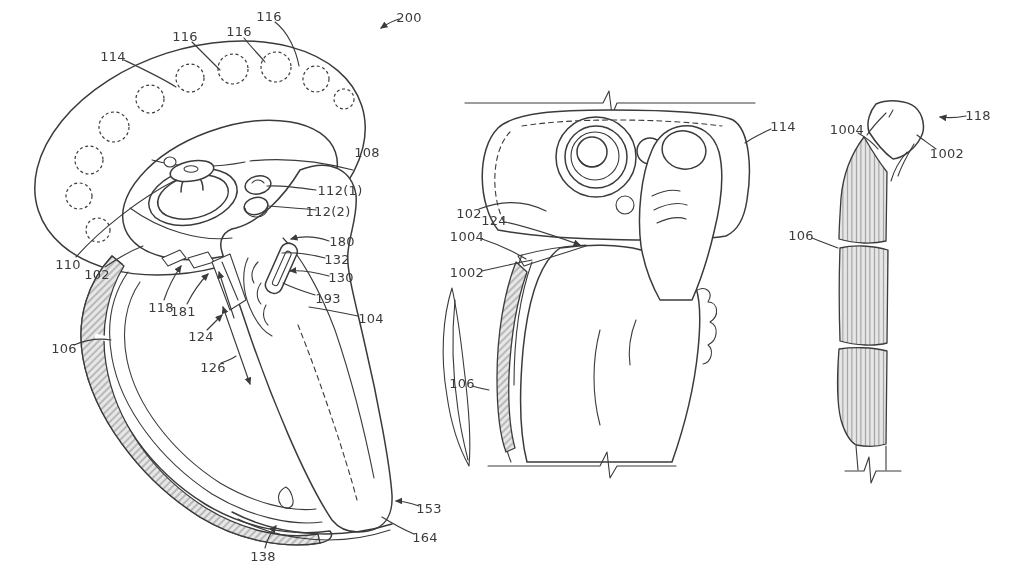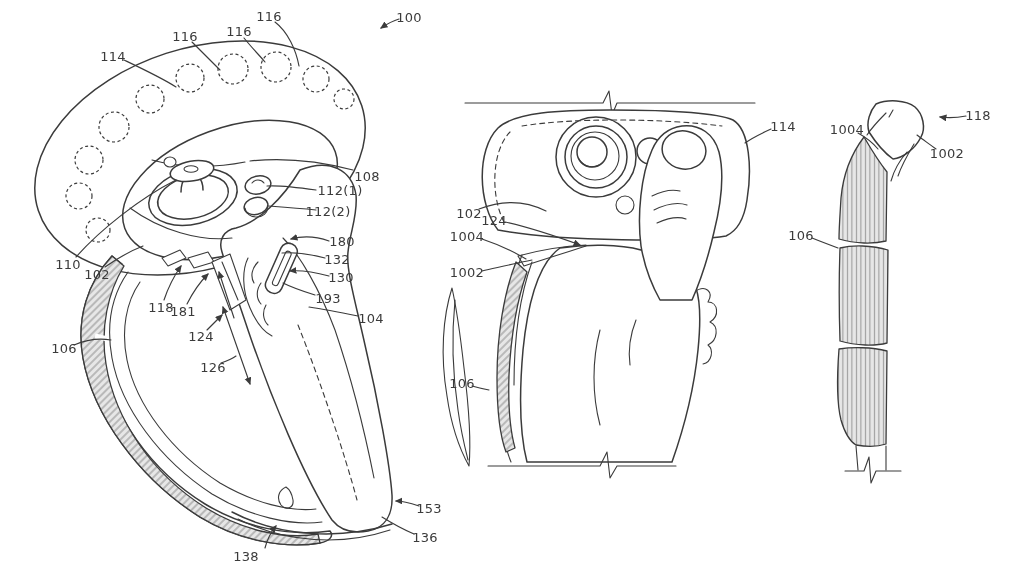--- a/index.html
+++ b/index.html
@@ -227,43 +227,43 @@
     <g>
       <path class="leader" marker-end="url(#ah)" d="M 966 116 C 956 118 947 118 940 117"></path>
       <path class="leader" d="M 858 133 C 867 138 873 143 878 149"></path>
       <path class="leader" d="M 936 149 C 928 143 922 139 917 135"></path>
       <path class="leader" d="M 812 238 C 822 242 830 245 838 248"></path>
     </g>
   </g>
 </svg>
 
 <div>
-  <span class="lbl" style="left:409px;top:17px">100</span>
+  <span class="lbl" style="left:409px;top:17px">200</span>
   <span class="lbl" style="left:269px;top:16px">116</span>
   <span class="lbl" style="left:185px;top:36px">116</span>
   <span class="lbl" style="left:239px;top:31px">116</span>
   <span class="lbl" style="left:113px;top:56px">114</span>
-  <span class="lbl" style="left:367px;top:176px">108</span>
+  <span class="lbl" style="left:367px;top:152px">108</span>
   <span class="lbl" style="left:340px;top:190px">112(1)</span>
   <span class="lbl" style="left:328px;top:211px">112(2)</span>
   <span class="lbl" style="left:342px;top:241px">180</span>
   <span class="lbl" style="left:337px;top:259px">132</span>
   <span class="lbl" style="left:341px;top:277px">130</span>
   <span class="lbl" style="left:328px;top:298px">193</span>
   <span class="lbl" style="left:371px;top:318px">104</span>
   <span class="lbl" style="left:68px;top:264px">110</span>
   <span class="lbl" style="left:97px;top:274px">102</span>
   <span class="lbl" style="left:161px;top:307px">118</span>
   <span class="lbl" style="left:183px;top:311px">181</span>
   <span class="lbl" style="left:201px;top:336px">124</span>
   <span class="lbl" style="left:213px;top:367px">126</span>
   <span class="lbl" style="left:64px;top:348px">106</span>
   <span class="lbl" style="left:429px;top:508px">153</span>
-  <span class="lbl" style="left:425px;top:537px">136</span>
-  <span class="lbl" style="left:246px;top:556px">138</span>
+  <span class="lbl" style="left:425px;top:537px">164</span>
+  <span class="lbl" style="left:263px;top:556px">138</span>
 
   <span class="lbl" style="left:783px;top:126px">114</span>
   <span class="lbl" style="left:469px;top:213px">102</span>
   <span class="lbl" style="left:494px;top:220px">124</span>
   <span class="lbl" style="left:467px;top:236px">1004</span>
   <span class="lbl" style="left:467px;top:272px">1002</span>
   <span class="lbl" style="left:462px;top:383px">106</span>
 
   <span class="lbl" style="left:978px;top:115px">118</span>
   <span class="lbl" style="left:847px;top:129px">1004</span>

